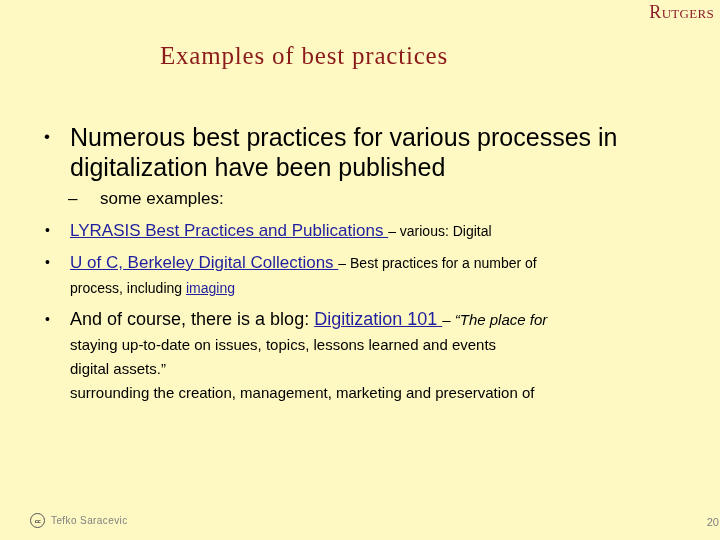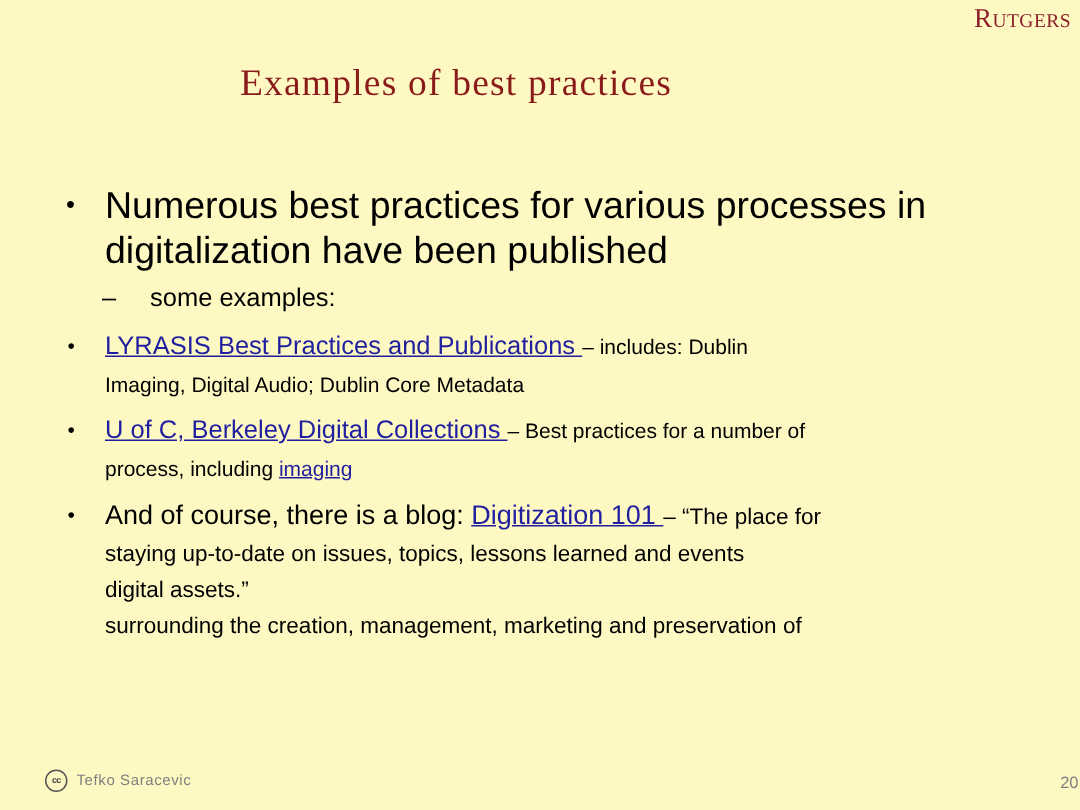--- a/index.html
+++ b/index.html
@@ -120,20 +120,21 @@
     top: 0;
     font-size: 14px;
     line-height: 27px;
   }
   .blog-block .line1 {
     font-size: 18px;
     line-height: 27px;
   }
   .blog-block .line1 .small {
     font-size: 15px;
+    font-style: italic;
   }
   .blog-block .rest {
     font-size: 15px;
     line-height: 24px;
   }
 
   a.lnk, .lnk {
     color: #1F1F9F;
     text-decoration: underline;
     text-underline-offset: 1px;
@@ -196,23 +197,22 @@
     </div>
 
     <div class="lvl2">
       <span class="dash">–</span>
       <span>some examples:</span>
     </div>
 
     <div class="lvl-link">
       <span class="bullet">•</span>
       <div class="main">
-        <span class="lnk big">LYRASIS Best Practices and Publications </span><span class="cont">– includes: Dublin</span>
-      </div>
-      <div class="cont">Imaging, Digital Audio; Dublin Core Metadata</div>
+        <span class="lnk big">LYRASIS Best Practices and Publications </span><span class="cont">– various: Digital</span>
+      </div>
     </div>
 
     <div class="lvl-link">
       <span class="bullet">•</span>
       <div class="main">
         <span class="lnk big">U of C, Berkeley Digital Collections </span><span class="cont">– Best practices for a number of</span>
       </div>
       <div class="cont">
         <span>process, including </span><span class="lnk-sm">imaging</span>
       </div>

